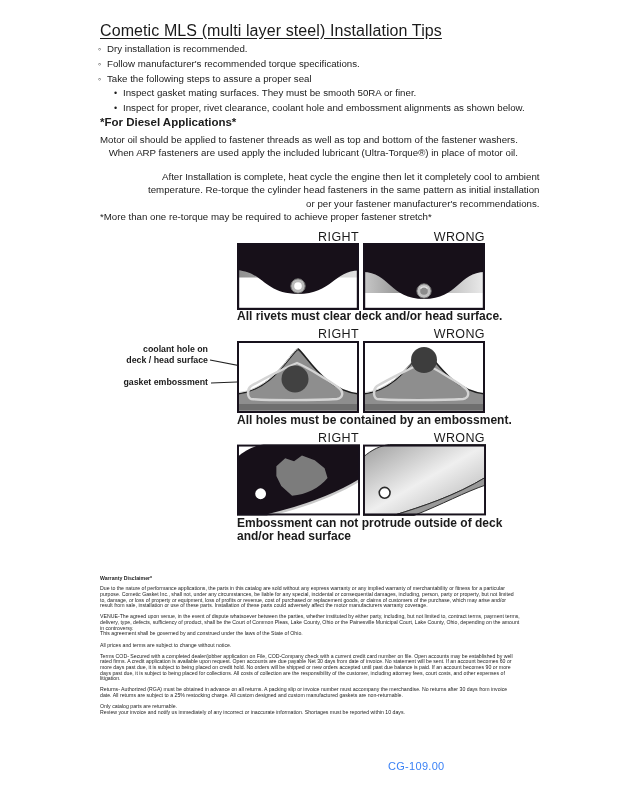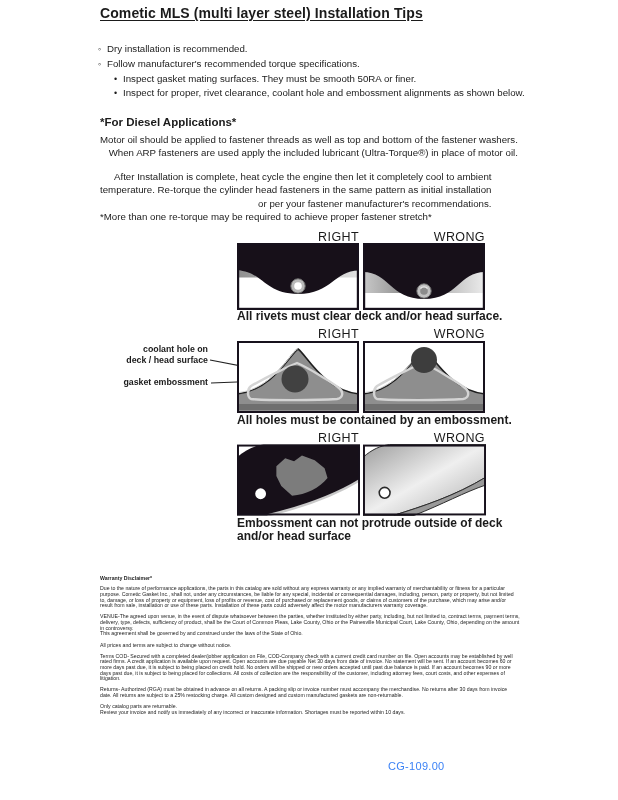--- a/index.html
+++ b/index.html
@@ -1,19 +1,19 @@
 <!DOCTYPE html>
 <html><head>
 <meta charset="utf-8">
 <style>
   html,body{margin:0;padding:0;background:#ffffff;}
   .page{position:relative;width:618px;height:800px;background:#ffffff;overflow:hidden;
         font-family:"Liberation Sans","DejaVu Sans",sans-serif;color:#1b1b1b;}
   .abs{position:absolute;}
-  .title{left:100px;top:5px;font-size:14px;font-weight:bold;
+  .title{left:100px;top:22px;font-size:16px;font-weight:normal;
          text-decoration:underline;text-underline-offset:2px;letter-spacing:.1px;}
   .bullets{left:98px;top:42px;font-size:9.7px;line-height:13.8px;}
   .b{white-space:nowrap;}
   .b .mk{display:inline-block;width:9px;font-size:9px;}
   .b.sub{padding-left:16px;}
   .diesel-h{left:100px;top:116px;font-size:11.5px;font-weight:bold;}
   .para{left:100px;font-size:9.7px;line-height:13.4px;white-space:nowrap;text-align:right;}
   .rw-label{font-size:12.5px;font-weight:500;letter-spacing:.4px;text-align:right;width:123px;}
   .caption{font-size:12px;font-weight:600;line-height:13px;white-space:nowrap;}
   .ptr-label{width:100px;text-align:right;font-size:8.8px;line-height:11px;font-weight:bold;}
@@ -28,30 +28,31 @@
 </head>
 <body>
 
 <div class="page">
 
   <div class="abs title">Cometic MLS (multi layer steel) Installation Tips</div>
 
   <div class="abs bullets">
     <div class="b"><span class="mk">◦</span><span>Dry installation is recommended.</span></div>
     <div class="b"><span class="mk">◦</span><span>Follow manufacturer's recommended torque specifications.</span></div>
+    <div class="b"><span class="mk">◦</span><span>Take the following steps to assure a proper seal</span></div>
     <div class="b sub"><span class="mk">•</span><span>Inspect gasket mating surfaces.  They must be smooth 50RA or finer.</span></div>
     <div class="b sub"><span class="mk">•</span><span>Inspect for proper, rivet clearance, coolant hole and embossment alignments as shown below.</span></div>
   </div>
 
   <div class="abs diesel-h">*For Diesel Applications*</div>
   <div class="abs para" style="top:133px;">
     <div>Motor oil should be applied to fastener threads as well as top and bottom of the fastener washers.</div>
     <div>When ARP fasteners are used apply the included lubricant (Ultra-Torque®) in place of motor oil.</div>
   </div>
-  <div class="abs para" style="top:170px;">
+  <div class="abs para" style="top:170px;margin-left:48px;">
     <div>After Installation is complete, heat cycle the engine then let it completely cool to ambient</div>
     <div>temperature. Re-torque the cylinder head fasteners in the same pattern as initial installation</div>
     <div>or per your fastener manufacturer's recommendations.</div>
   </div>
   <div class="abs para" style="top:210px;">*More than one re-torque may be required to achieve proper fastener stretch*</div>
 
   <div class="abs rw-label" style="left:236px;top:230px;">RIGHT</div>
   <div class="abs rw-label" style="left:362px;top:230px;">WRONG</div>
 
   <svg class="abs diag" style="left:237px;top:243px;" width="122" height="67" viewBox="0 0 122 67">

